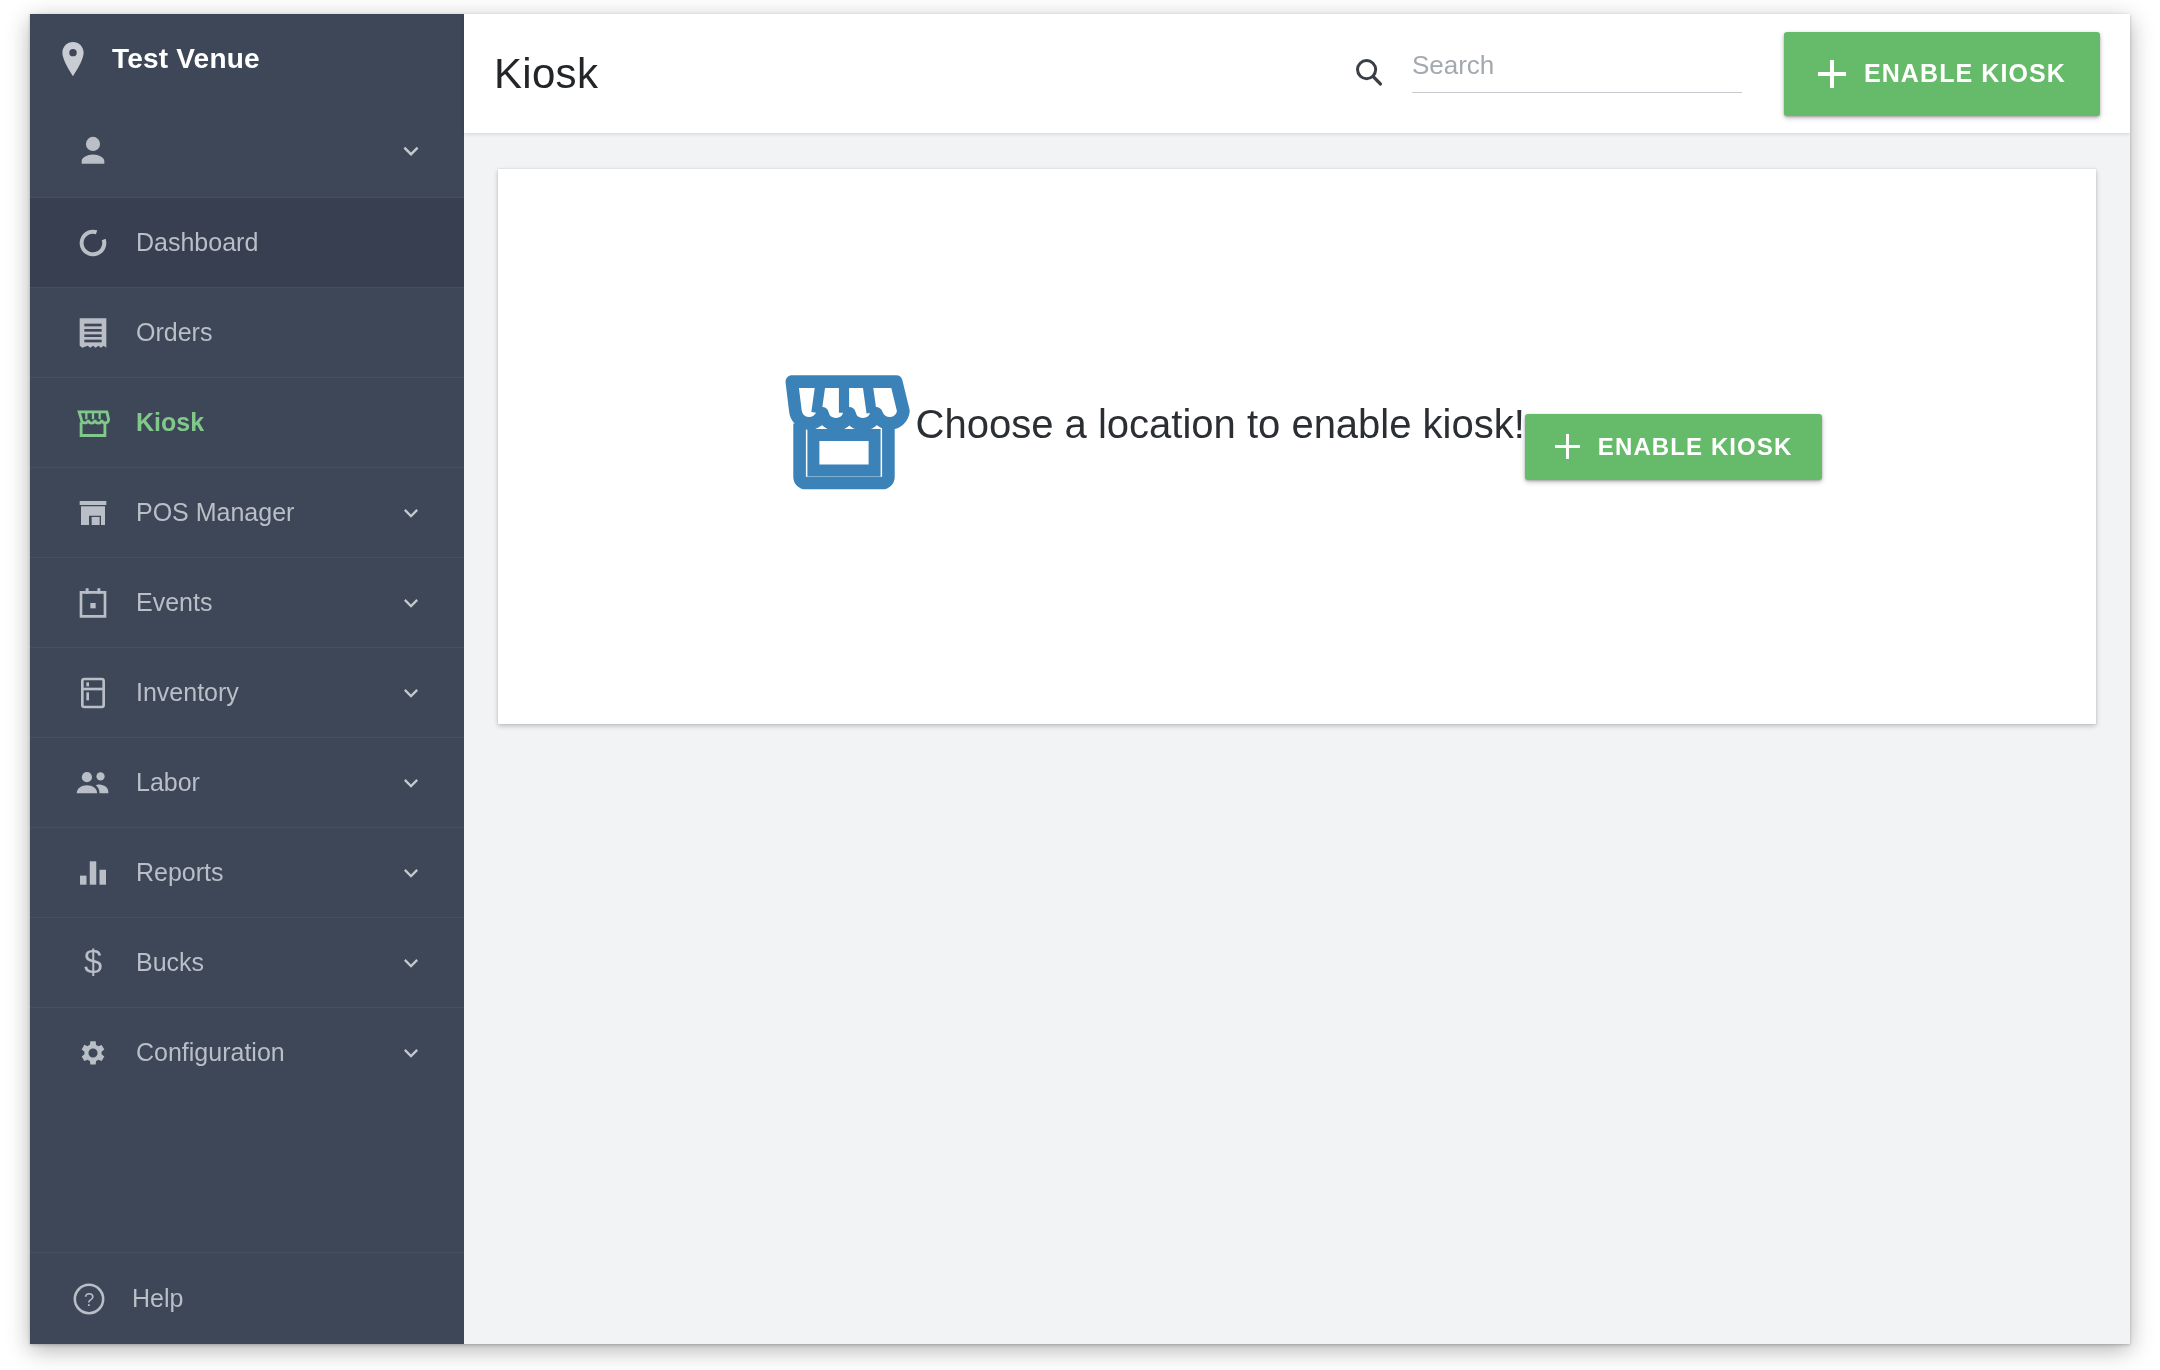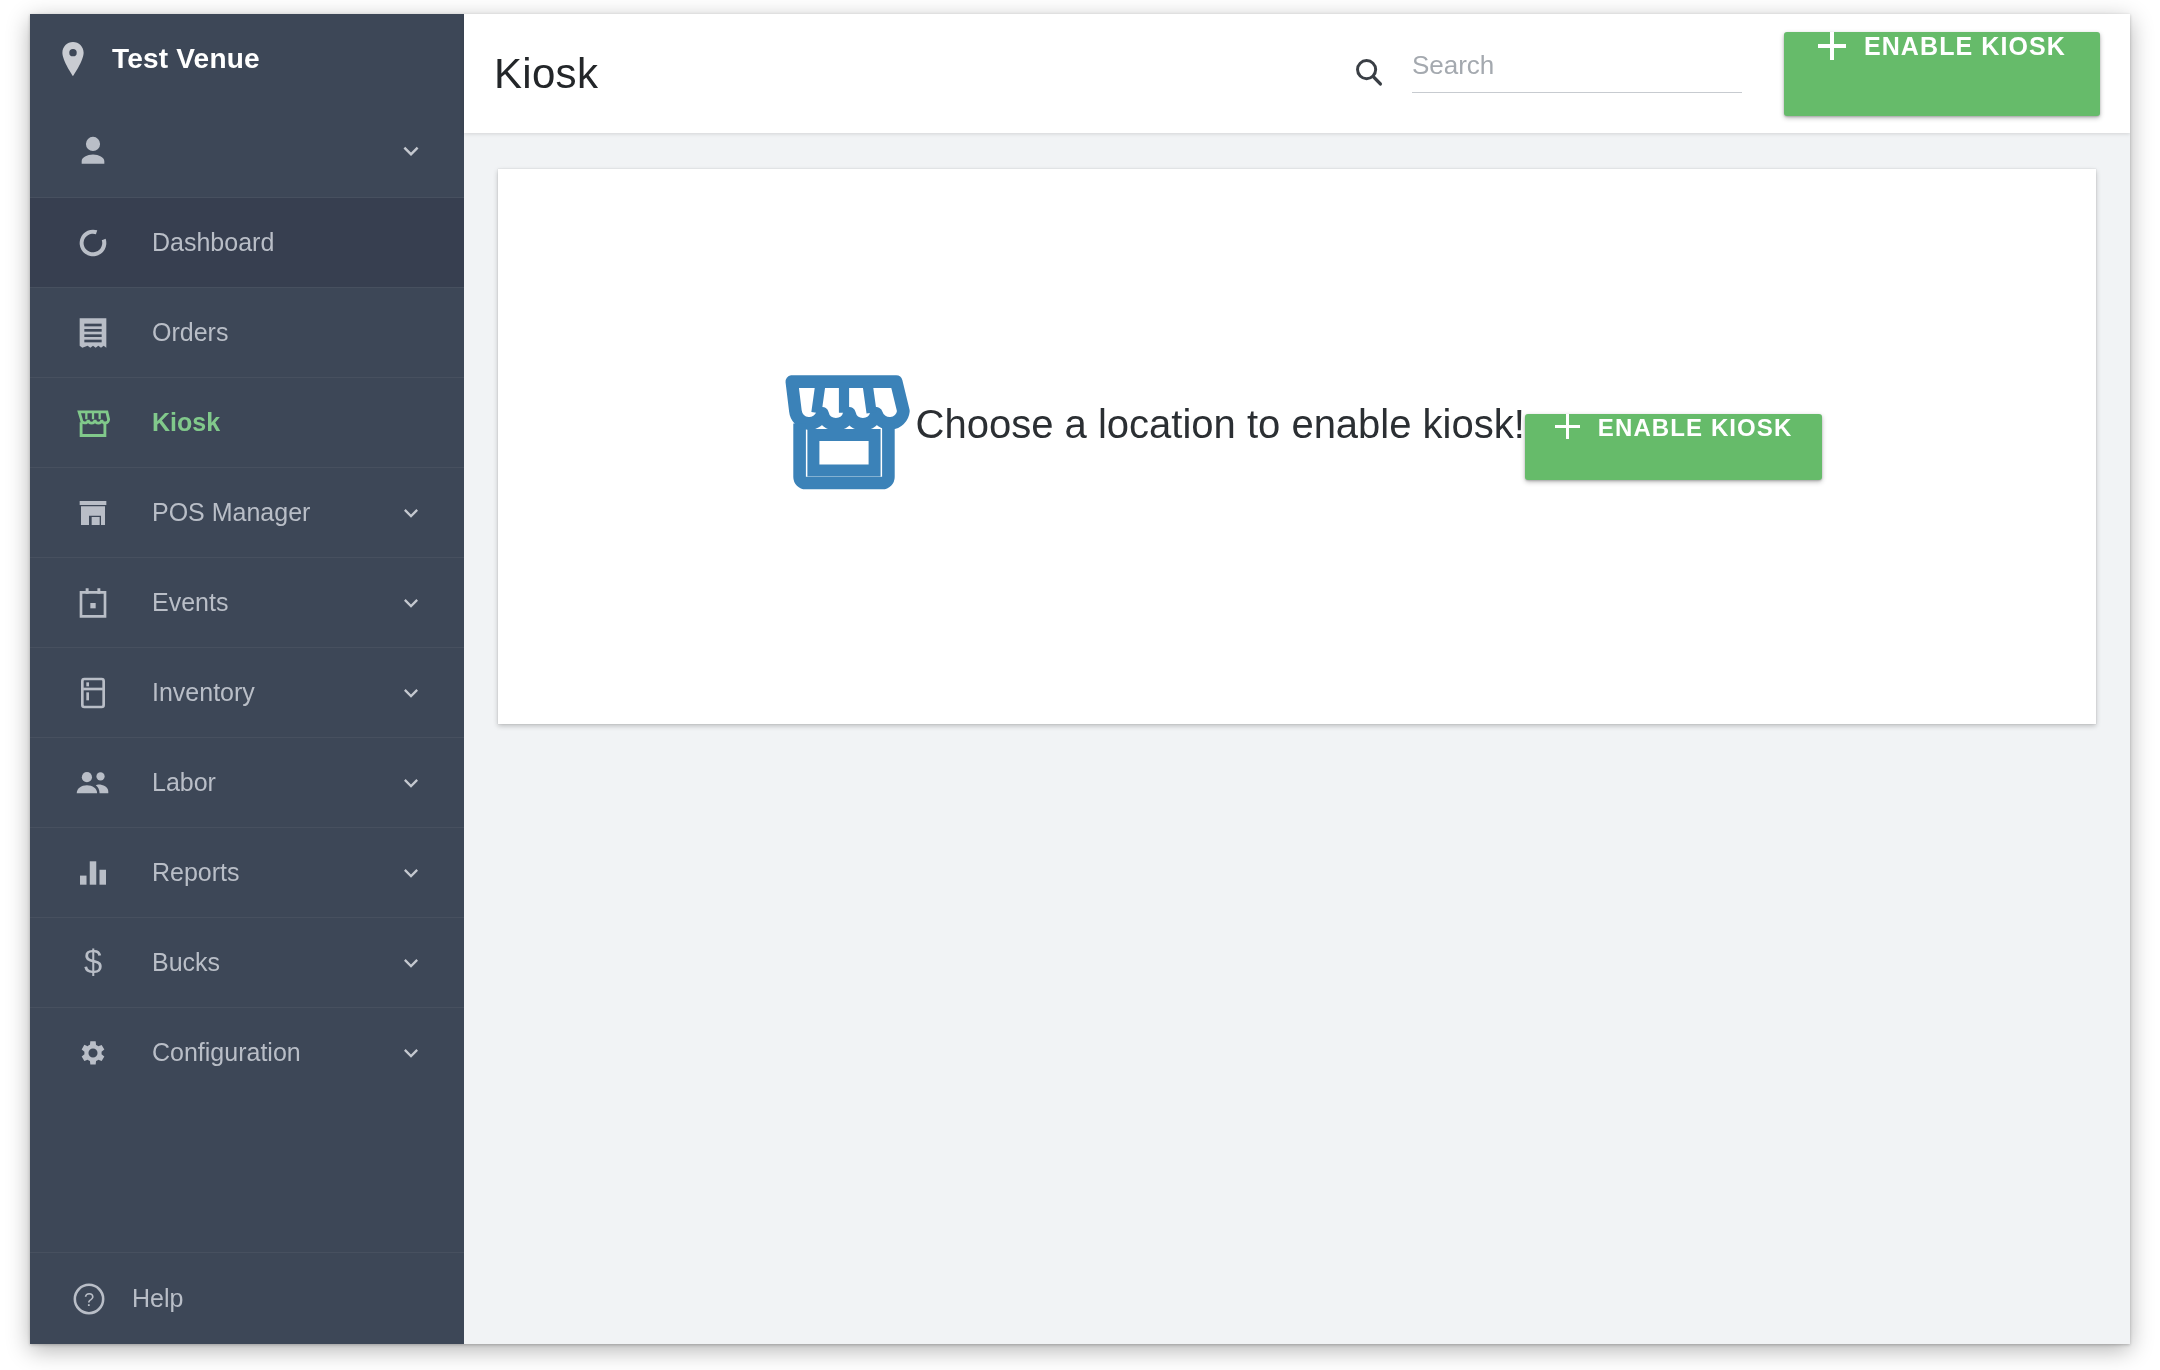--- a/index.html
+++ b/index.html
@@ -49,21 +49,21 @@
     cursor: pointer;
   }
   .user-row .spacer { flex: 1; }
 
   .nav-list { display: flex; flex-direction: column; }
   .nav-item {
     height: 90px;
     display: flex;
     align-items: center;
     padding: 0 36px 0 46px;
-    gap: 42px;
+    gap: 26px;
     border-top: 1px solid #47505f;
     cursor: pointer;
     color: #b9bec7;
     font-size: 25px;
   }
   .nav-item.first { border-top: 1px solid #47505f; }
   .nav-item.shaded { background: #373f50; }
   .nav-item.active { color: #81c98b; }
   .nav-item.active .nav-label { font-weight: bold; }
   .nav-label { flex: 1; white-space: nowrap; }
@@ -133,21 +133,21 @@
 
   .btn-green {
     background: #66bb6a;
     color: #ffffff;
     border: none;
     font-family: "Liberation Sans", sans-serif;
     font-size: 25px;
     font-weight: bold;
     letter-spacing: 1.1px;
     display: inline-flex;
-    align-items: flex-start;
+    align-items: center;
     justify-content: center;
     gap: 18px;
     cursor: pointer;
     box-shadow: 0 2px 5px rgba(0,0,0,0.26), 0 1px 2px rgba(0,0,0,0.18);
     border-radius: 3px;
   }
   .btn-header {
     height: 84px;
     padding: 0 34px;
     margin-right: 30px;

